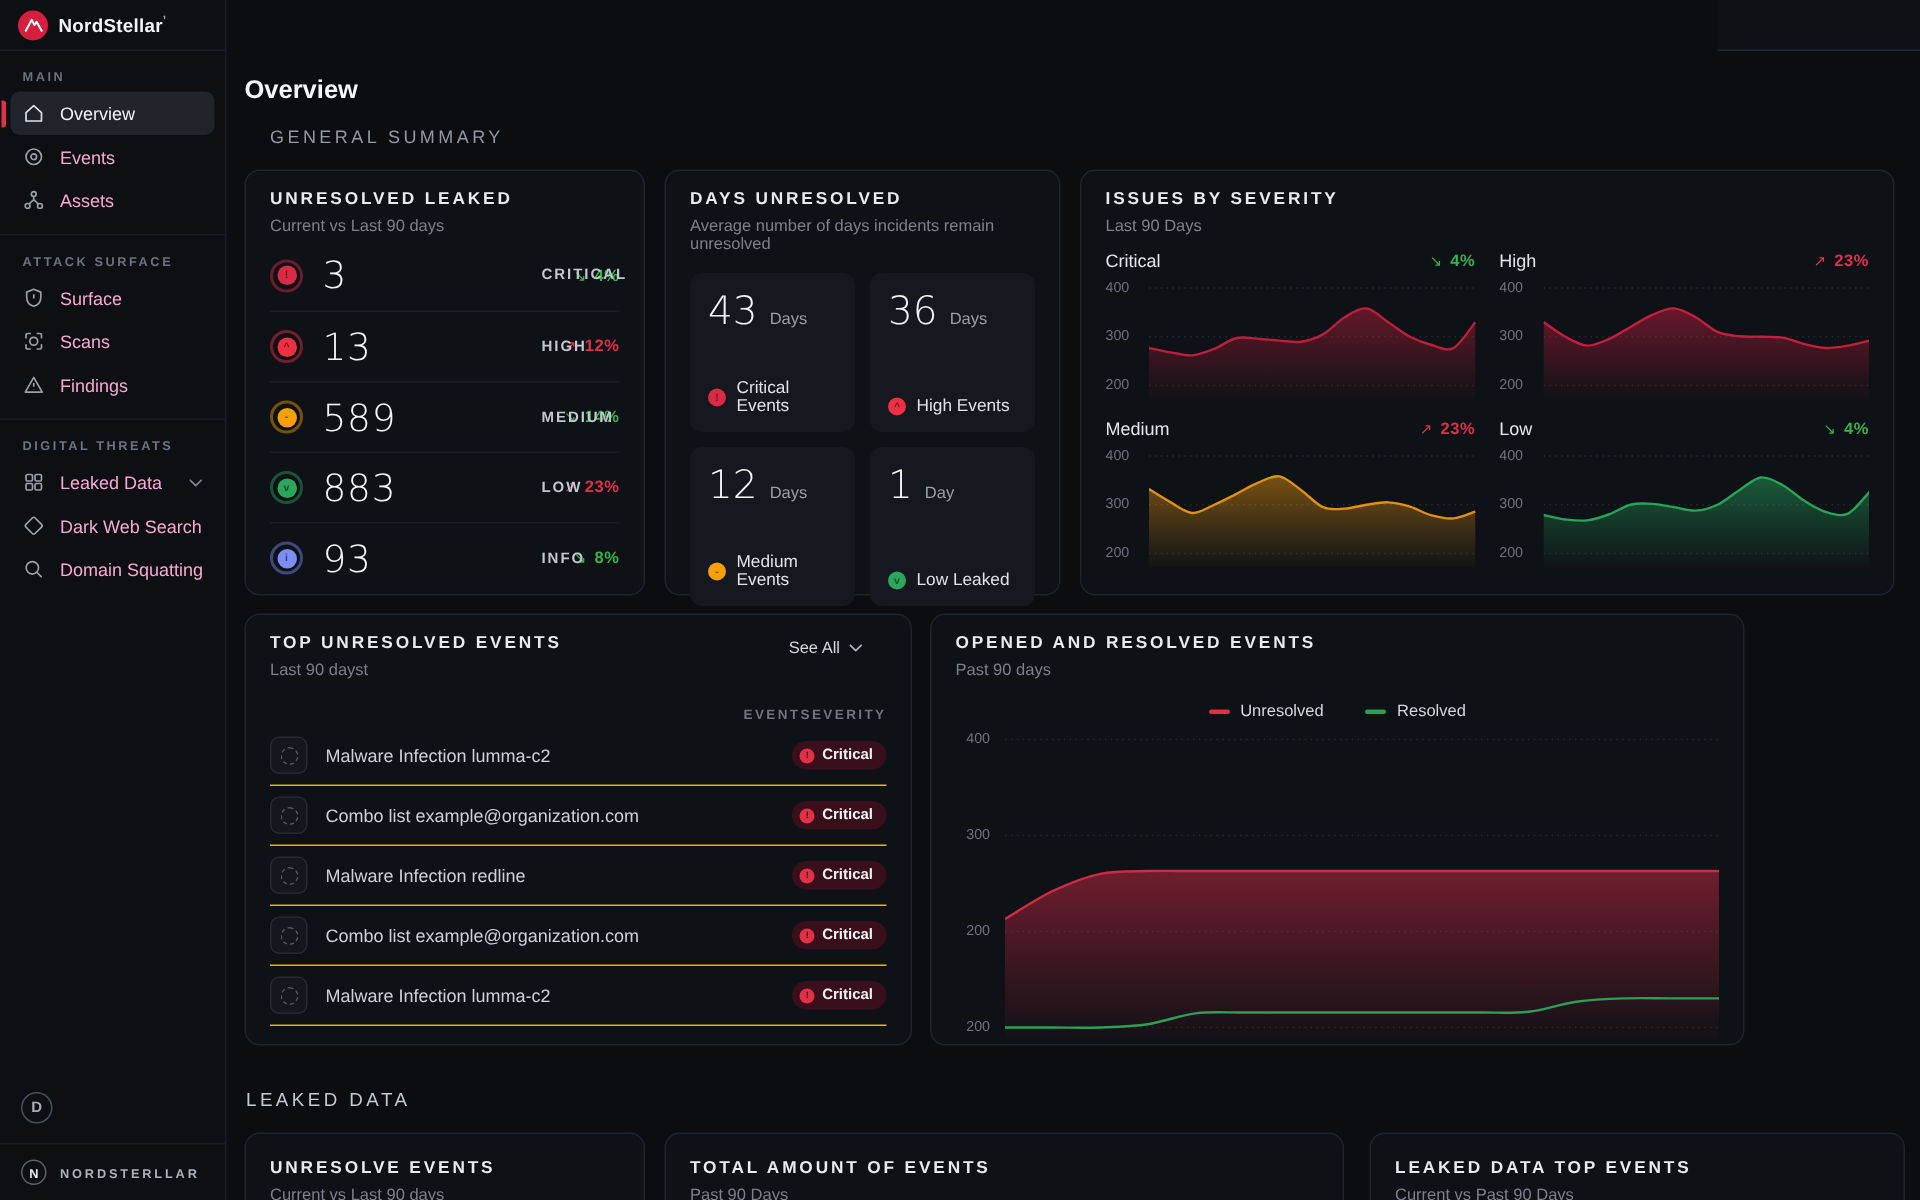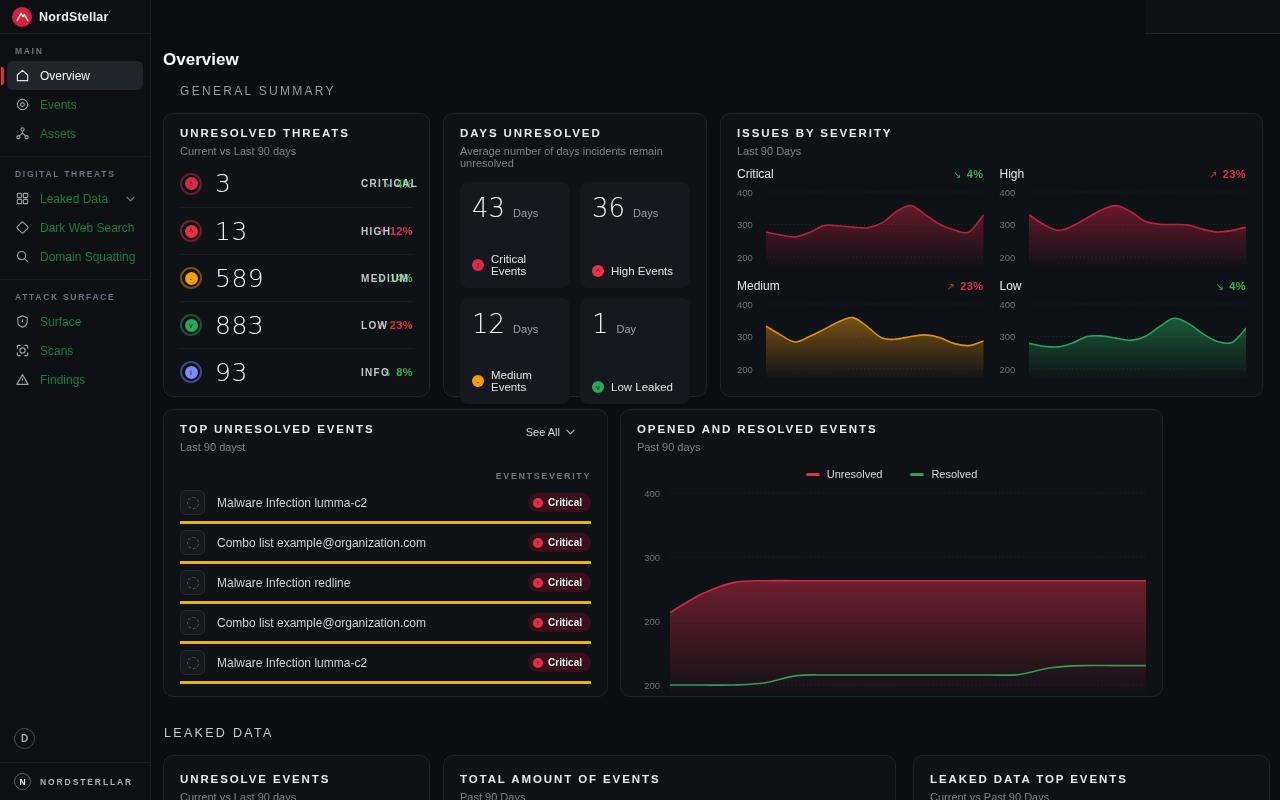--- a/index.html
+++ b/index.html
@@ -8,21 +8,21 @@
 
   
   .sidebar{position:absolute;left:0;top:0;width:151px;height:800px;background:#0d0f13;border-right:1px solid #1b1f25;z-index:5}
   .logo-row{height:34px;display:flex;align-items:center;gap:7px;padding:0 12px;border-bottom:1px solid #1b1f25}
   .logo-mark{width:20px;height:20px;border-radius:50%;background:#d61f3f;display:flex;align-items:center;justify-content:center;flex:none}
   .brand-name{font-size:12.5px;font-weight:bold;color:#f1f3f5;letter-spacing:.2px}
   .brand-tm{font-size:8px;color:#aab1b9;vertical-align:super}
   .nav-section{padding:2px 1px 8px}
   .nav-section + .nav-section{border-top:1px solid #181c22}
   .nav-label{display:block;font-size:8.5px;font-weight:bold;letter-spacing:1.7px;color:#6b7280;margin:10px 0 5px 14px}
-  .nav-item{height:29px;display:flex;align-items:center;gap:10px;padding-left:8px;margin:0 6px;border-radius:6px;color:#15803d;font-size:12px;position:relative;cursor:pointer}
+  .nav-item{height:29px;display:flex;align-items:center;gap:10px;padding-left:8px;margin:0 6px;border-radius:6px;color:#f9a8d4;font-size:12px;position:relative;cursor:pointer}
   .nav-item svg{flex:none}
   .nav-item.active{background:#20242b;color:#f1f3f5}
   .active-bar{position:absolute;left:-6px;top:50%;transform:translateY(-50%);width:3px;height:18px;background:#e0314b;border-radius:0 2px 2px 0}
   .nav-chevron{margin-left:auto;margin-right:8px;color:#7b828b}
   .side-bottom{position:absolute;left:0;right:0;bottom:0}
   .collapse-btn{width:21px;height:21px;border:1.4px solid #4a5058;border-radius:50%;color:#a6adb5;font-size:10px;font-weight:bold;display:flex;align-items:center;justify-content:center;margin:0 0 13px 14px;cursor:pointer}
   .footer-row{border-top:1px solid #1b1f25;height:38px;display:flex;align-items:center;gap:9px;padding-left:14px}
   .footer-initial{width:17px;height:17px;border:1.3px solid #5a6068;border-radius:50%;font-size:8.5px;font-weight:bold;color:#e9ecef;display:flex;align-items:center;justify-content:center;flex:none}
   .footer-brand{font-size:8.5px;font-weight:bold;letter-spacing:1.9px;color:#aab1b9}
 
@@ -71,21 +71,21 @@
   .sev-grid{margin-top:10px;display:grid;grid-template-columns:1fr 1fr;column-gap:16px;row-gap:13px}
   .mini-head{display:flex;justify-content:space-between;align-items:center;font-size:12px;color:#e3e6ea;margin-bottom:5px}
   .mini-body{display:flex;gap:7px}
   .mini-ticks{width:22px;height:80px;position:relative;font-size:9.5px;color:#6c737c;flex:none}
   .mini-ticks span{position:absolute;transform:translateY(-50%);left:0}
   .mini-svg{flex:1;height:80px;min-width:0}
   svg.chart{width:100%;height:100%;display:block}
 
   
   .tbl-head{display:flex;justify-content:flex-end;font-size:9px;font-weight:bold;letter-spacing:1.6px;color:#6e757e;margin:18px 0 3px}
-  .tbl-row{display:flex;align-items:center;height:40px;border-bottom:3px solid #eab308;cursor:pointer}
+  .tbl-row{display:flex;align-items:center;height:40px;border-bottom:1px solid #eab308;cursor:pointer}
   .row-icon{width:25px;height:25px;border-radius:6px;border:1px solid #262b32;background:#14171d;display:flex;align-items:center;justify-content:center;flex:none}
   .row-icon .dashed{width:12px;height:12px;border:1px dashed #555c65;border-radius:50%}
   .tbl-event{margin-left:12px;font-size:12px;color:#cdd2d8}
   .badge{margin-left:auto;display:flex;align-items:center;gap:5px;background:#3a0f1c;border-radius:999px;padding:4px 9px 4px 5px}
   .badge .bdot{width:10px;height:10px;border-radius:50%;background:#e03145;display:flex;align-items:center;justify-content:center;font-size:6px;font-weight:bold;color:#3a0f1c;flex:none;line-height:1}
   .badge .btext{font-size:10px;font-weight:bold;color:#f1f3f5}
   .see-all{position:absolute;right:32px;top:16px;display:flex;align-items:center;gap:6px;font-size:11px;color:#d4d9de;cursor:pointer}
 
   
   .legend{display:flex;justify-content:center;gap:28px;margin-top:15px}
@@ -131,20 +131,46 @@
           <circle cx="8" cy="3.6" r="1.7"></circle>
           <circle cx="3.6" cy="12" r="1.7"></circle>
           <circle cx="12.4" cy="12" r="1.7"></circle>
           <path d="M8 5.3 V7.6 M8 7.6 L4.6 10.7 M8 7.6 L11.4 10.7"></path>
         </svg>
       <span>Assets</span>
     </div>
   </div>
 
   <div class="nav-section">
+    <span class="nav-label">ATTACK SURFACE</span>
+    <div class="nav-item">
+      <svg width="15" height="15" viewBox="0 0 16 16" stroke="#99a0a8" stroke-width="1.2" fill="none" stroke-linejoin="round">
+          <path d="M8 2 L13 4 V8 C13 11.4 10.8 13.2 8 14 C5.2 13.2 3 11.4 3 8 V4 Z"></path>
+          <path d="M8 5.5 V8.5"></path>
+        </svg>
+      <span>Surface</span>
+    </div>
+    <div class="nav-item">
+      <svg width="15" height="15" viewBox="0 0 16 16" stroke="#99a0a8" stroke-width="1.2" fill="none" stroke-linecap="round">
+          <circle cx="8" cy="8" r="2.8"></circle>
+          <path d="M2.5 5.5 V3.6 Q2.5 2.5 3.6 2.5 H5.5 M10.5 2.5 H12.4 Q13.5 2.5 13.5 3.6 V5.5 M13.5 10.5 V12.4 Q13.5 13.5 12.4 13.5 H10.5 M5.5 13.5 H3.6 Q2.5 13.5 2.5 12.4 V10.5"></path>
+        </svg>
+      <span>Scans</span>
+    </div>
+    <div class="nav-item">
+      <svg width="15" height="15" viewBox="0 0 16 16" stroke="#99a0a8" stroke-width="1.2" fill="none" stroke-linejoin="round">
+          <path d="M8 2.8 L14 13.2 H2 Z"></path>
+          <path d="M8 6.8 V9.4"></path>
+          <path d="M8 11 V11.2"></path>
+        </svg>
+      <span>Findings</span>
+    </div>
+  </div>
+
+  <div class="nav-section">
     <span class="nav-label">DIGITAL THREATS</span>
     <div class="nav-item">
       <svg width="15" height="15" viewBox="0 0 16 16" stroke="#99a0a8" stroke-width="1.2" fill="none">
           <rect x="2.5" y="2.5" width="4.6" height="4.6" rx="1"></rect>
           <rect x="8.9" y="2.5" width="4.6" height="4.6" rx="1"></rect>
           <rect x="2.5" y="8.9" width="4.6" height="4.6" rx="1"></rect>
           <rect x="8.9" y="8.9" width="4.6" height="4.6" rx="1"></rect>
         </svg>
       <span>Leaked Data</span>
       <svg class="nav-chevron" width="9" height="6" viewBox="0 0 10 6">
@@ -159,67 +185,41 @@
     </div>
     <div class="nav-item">
       <svg width="15" height="15" viewBox="0 0 16 16" stroke="#99a0a8" stroke-width="1.2" fill="none" stroke-linecap="round">
           <circle cx="7" cy="7" r="4.4"></circle>
           <path d="M10.3 10.3 L13.3 13.3"></path>
         </svg>
       <span>Domain Squatting</span>
     </div>
   </div>
 
-  <div class="nav-section">
-    <span class="nav-label">ATTACK SURFACE</span>
-    <div class="nav-item">
-      <svg width="15" height="15" viewBox="0 0 16 16" stroke="#99a0a8" stroke-width="1.2" fill="none" stroke-linejoin="round">
-          <path d="M8 2 L13 4 V8 C13 11.4 10.8 13.2 8 14 C5.2 13.2 3 11.4 3 8 V4 Z"></path>
-          <path d="M8 5.5 V8.5"></path>
-        </svg>
-      <span>Surface</span>
-    </div>
-    <div class="nav-item">
-      <svg width="15" height="15" viewBox="0 0 16 16" stroke="#99a0a8" stroke-width="1.2" fill="none" stroke-linecap="round">
-          <circle cx="8" cy="8" r="2.8"></circle>
-          <path d="M2.5 5.5 V3.6 Q2.5 2.5 3.6 2.5 H5.5 M10.5 2.5 H12.4 Q13.5 2.5 13.5 3.6 V5.5 M13.5 10.5 V12.4 Q13.5 13.5 12.4 13.5 H10.5 M5.5 13.5 H3.6 Q2.5 13.5 2.5 12.4 V10.5"></path>
-        </svg>
-      <span>Scans</span>
-    </div>
-    <div class="nav-item">
-      <svg width="15" height="15" viewBox="0 0 16 16" stroke="#99a0a8" stroke-width="1.2" fill="none" stroke-linejoin="round">
-          <path d="M8 2.8 L14 13.2 H2 Z"></path>
-          <path d="M8 6.8 V9.4"></path>
-          <path d="M8 11 V11.2"></path>
-        </svg>
-      <span>Findings</span>
-    </div>
-  </div>
-
 
   <div class="side-bottom">
     <div class="collapse-btn">
         <span>D</span>
       </div>
     <div class="footer-row">
       <span class="footer-initial">N</span>
       <span class="footer-brand">NORDSTERLLAR</span>
     </div>
   </div>
 </div>
 
 <div class="main">
   <div class="topright-frag"></div>
   <div class="page-title">Overview</div>
   <div class="section-label">GENERAL SUMMARY</div>
 
   <div class="row row1">
 
     <div class="card" style="width:267px;margin-right:13px">
-      <div class="card-title">UNRESOLVED THREATS</div>
+      <div class="card-title">UNRESOLVED LEAKED</div>
       <div class="card-sub">Current vs Last 90 days</div>
       <div class="ue-rows">
         <div class="ue-row">
           <span class="sev-icon ring-critical">
               <span class="in fill-critical">!</span>
             </span>
           <span class="ue-num">3</span>
           <span class="ue-label">CRITICAL</span>
           <span class="trend down">
               <span class="arr">↘</span>

